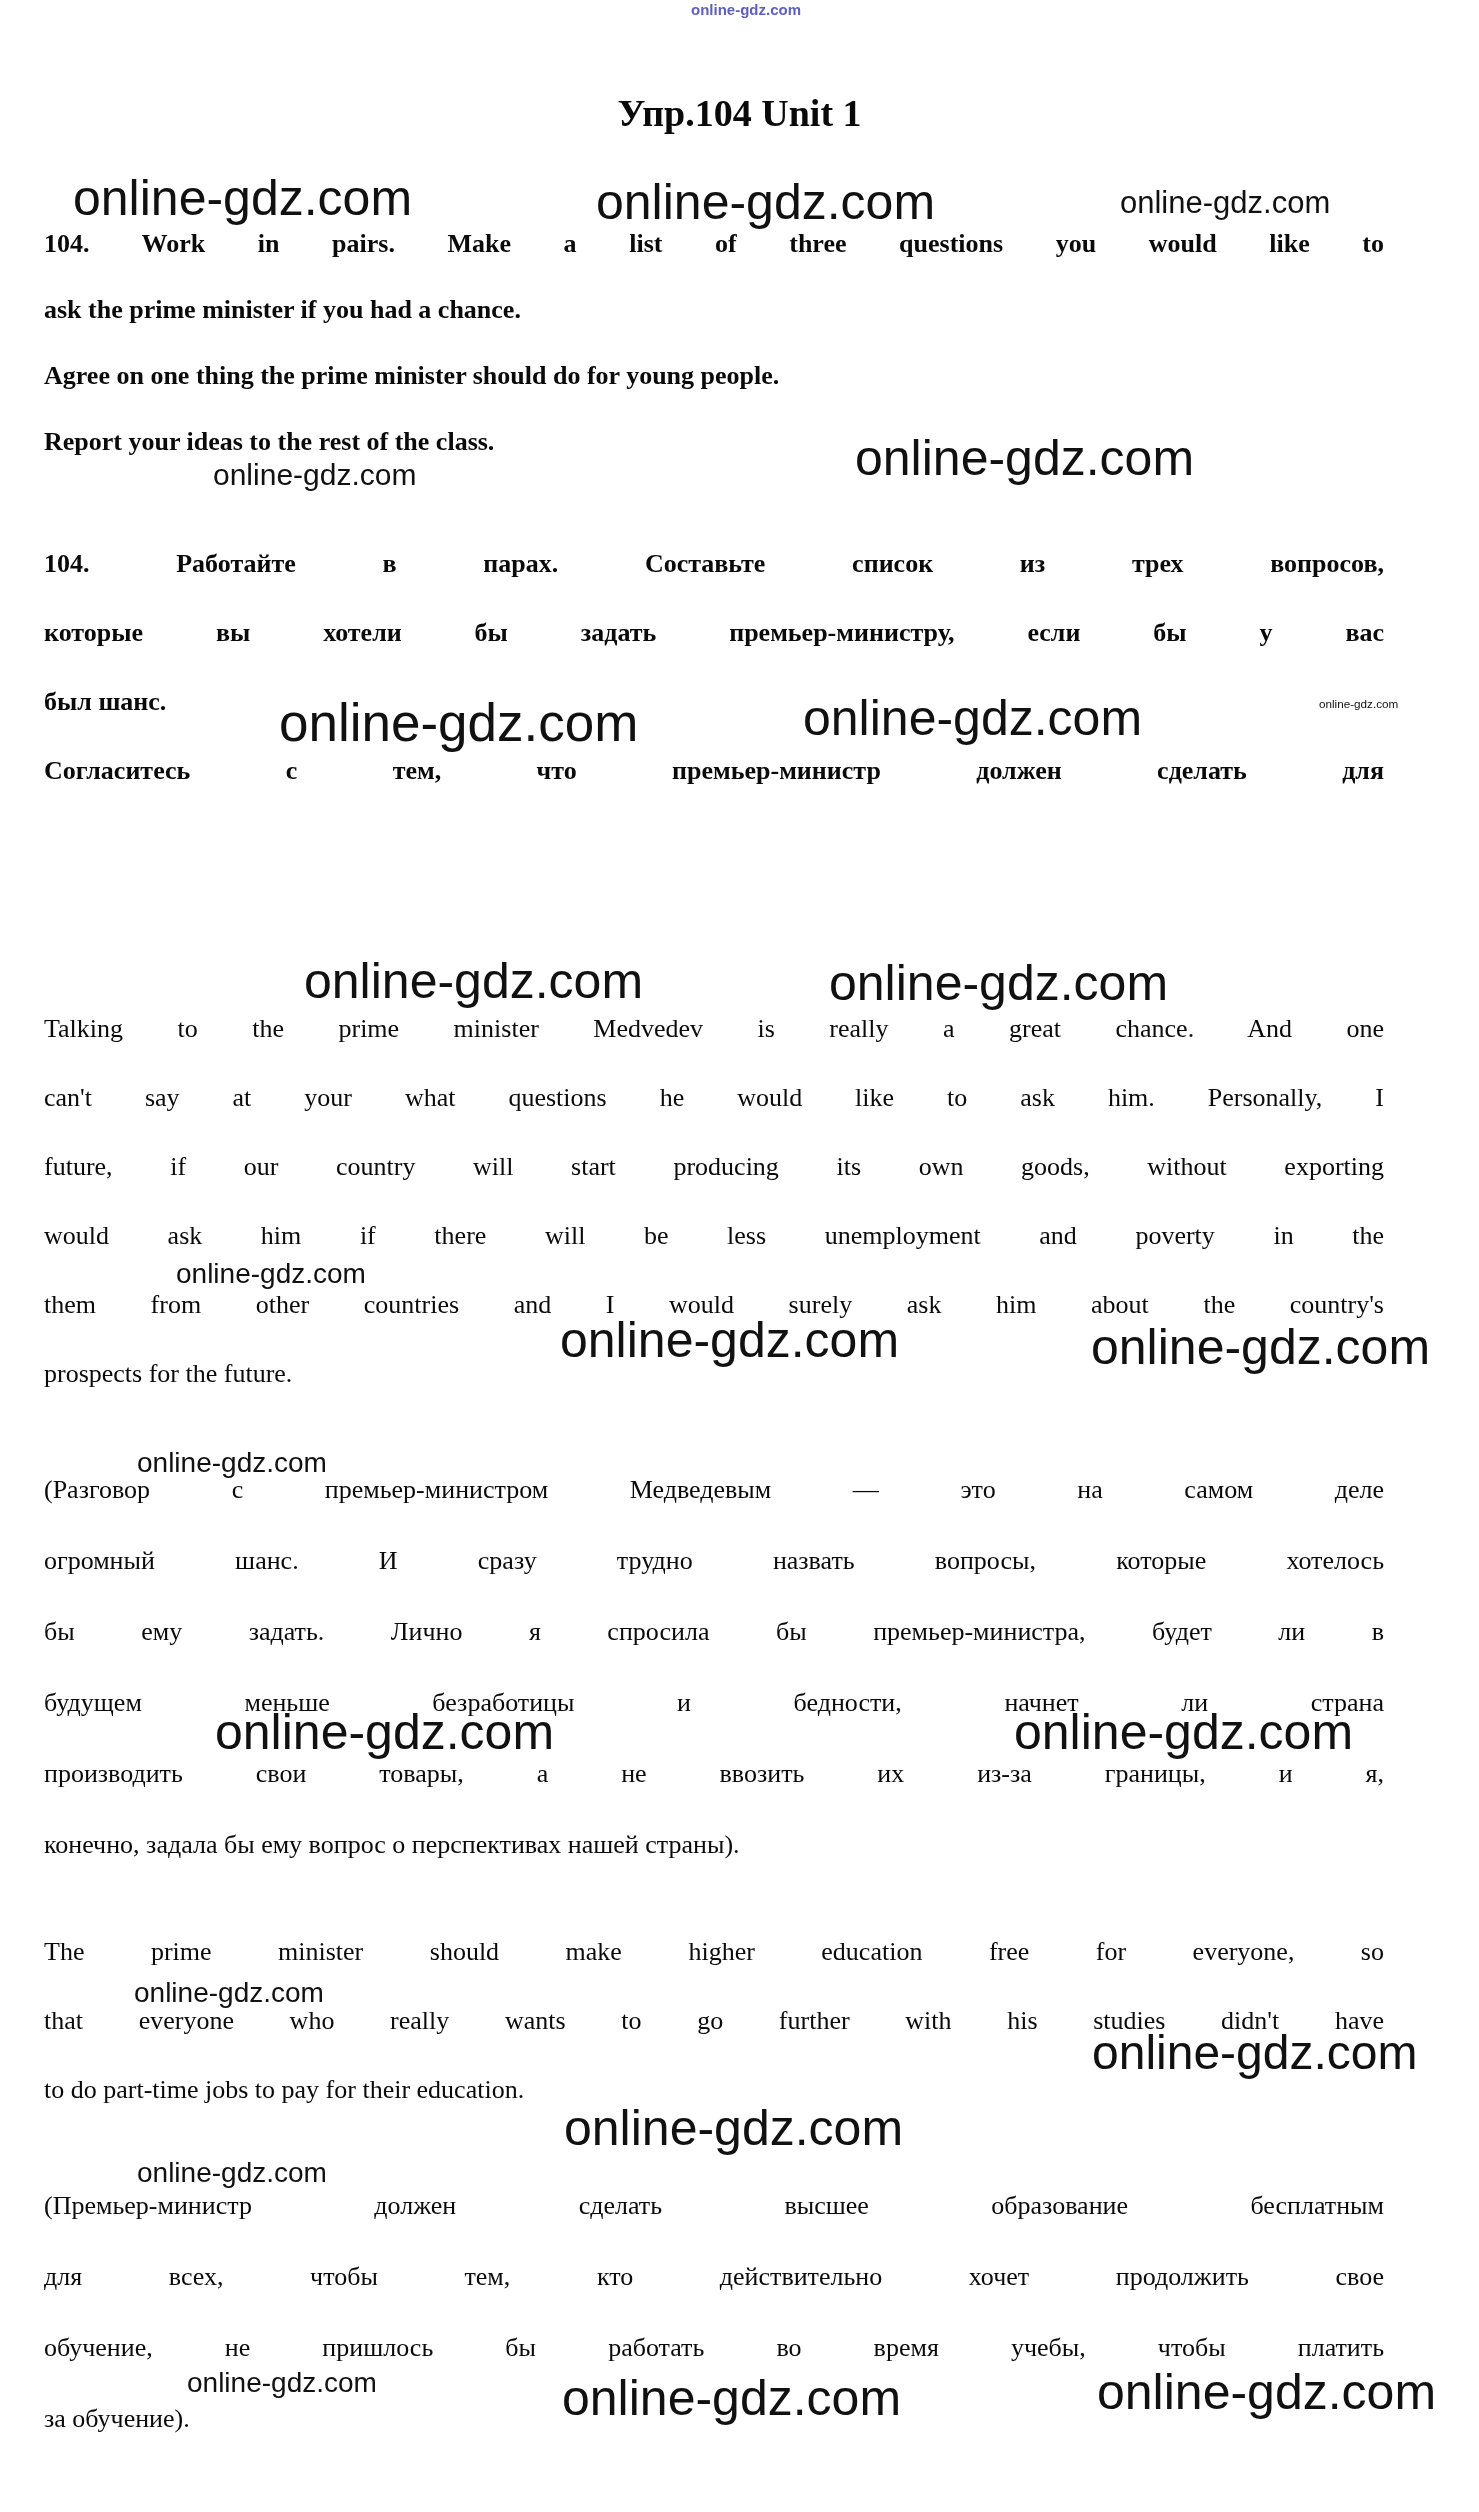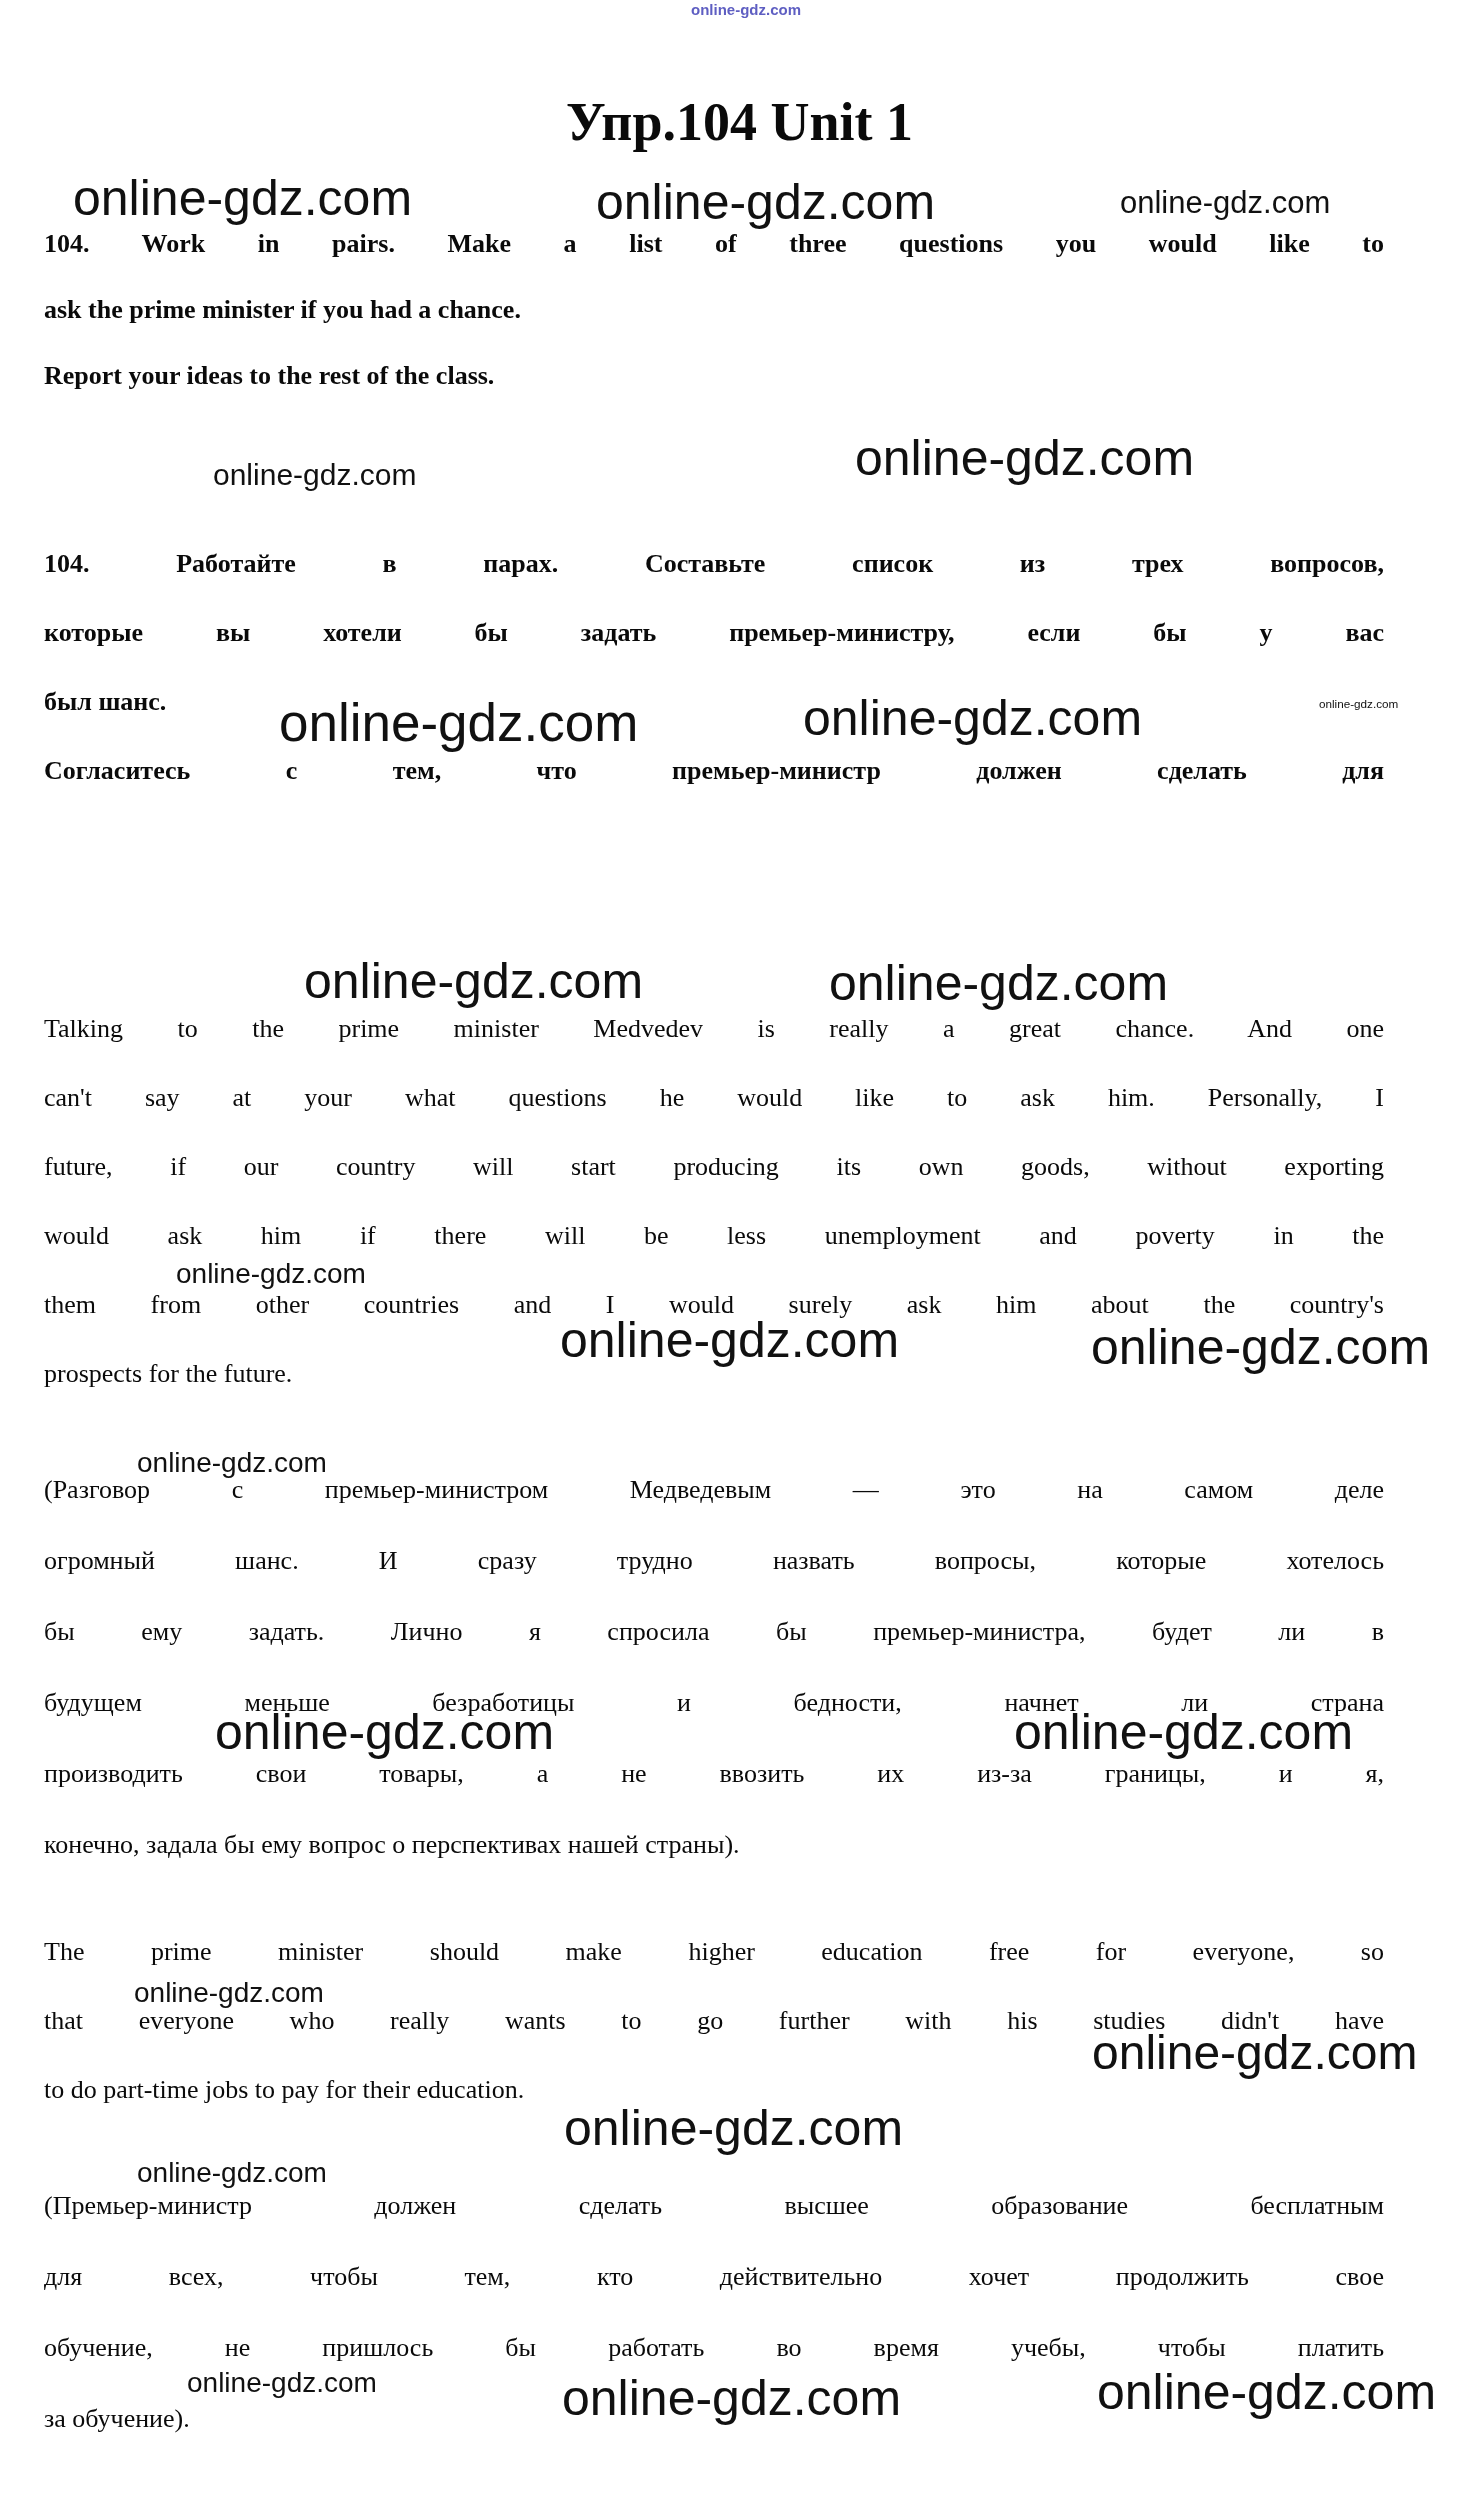--- a/index.html
+++ b/index.html
@@ -18,21 +18,21 @@
     width: 1340px;
     font-size: 26px;
     overflow: hidden;
   }
   .line { width: 100%; white-space: normal; }
   .line.j { text-align: justify; text-align-last: justify; }
 
   #title {
     position: absolute; top: 91px; left: 0; right: 0;
     text-align: center;
-    font-size: 54px; font-weight: bold;
+    font-size: 38px; font-weight: bold;
   }
 
   #task-en  { top: 211px;  line-height: 66px; font-weight: bold; }
   #task-ru  { top: 529px;  line-height: 69px; font-weight: bold; }
   #ans-en1  { top: 994px; line-height: 69px; }
   #ans-ru1  { top: 1454px; line-height: 71px; }
   #ans-en2  { top: 1917px; line-height: 69px; }
   #ans-ru2  { top: 2170px; line-height: 71px; }
 
   
@@ -80,20 +80,21 @@
 
 <div id="title">Упр.104 Unit 1</div>
 
 <div class="wm big" id="wm2">online-gdz.com</div>
 <div class="wm big" id="wm3">online-gdz.com</div>
 <div class="wm" id="wm4">online-gdz.com</div>
 
 <div class="block" id="task-en">
   <div class="line j">104. Work in pairs. Make a list of three questions you would like to</div>
   <div class="line">ask the prime minister if you had a chance.</div>
+  <div class="line">Agree on one thing the prime minister should do for young people.</div>
   <div class="line">Report your ideas to the rest of the class.</div>
 </div>
 
 <div class="wm small" id="wm5">online-gdz.com</div>
 <div class="wm big" id="wm6">online-gdz.com</div>
 
 <div class="block" id="task-ru">
   <div class="line j">104. Работайте в парах. Составьте список из трех вопросов,</div>
   <div class="line j">которые вы хотели бы задать премьер-министру, если бы у вас</div>
   <div class="line">был шанс.</div>

